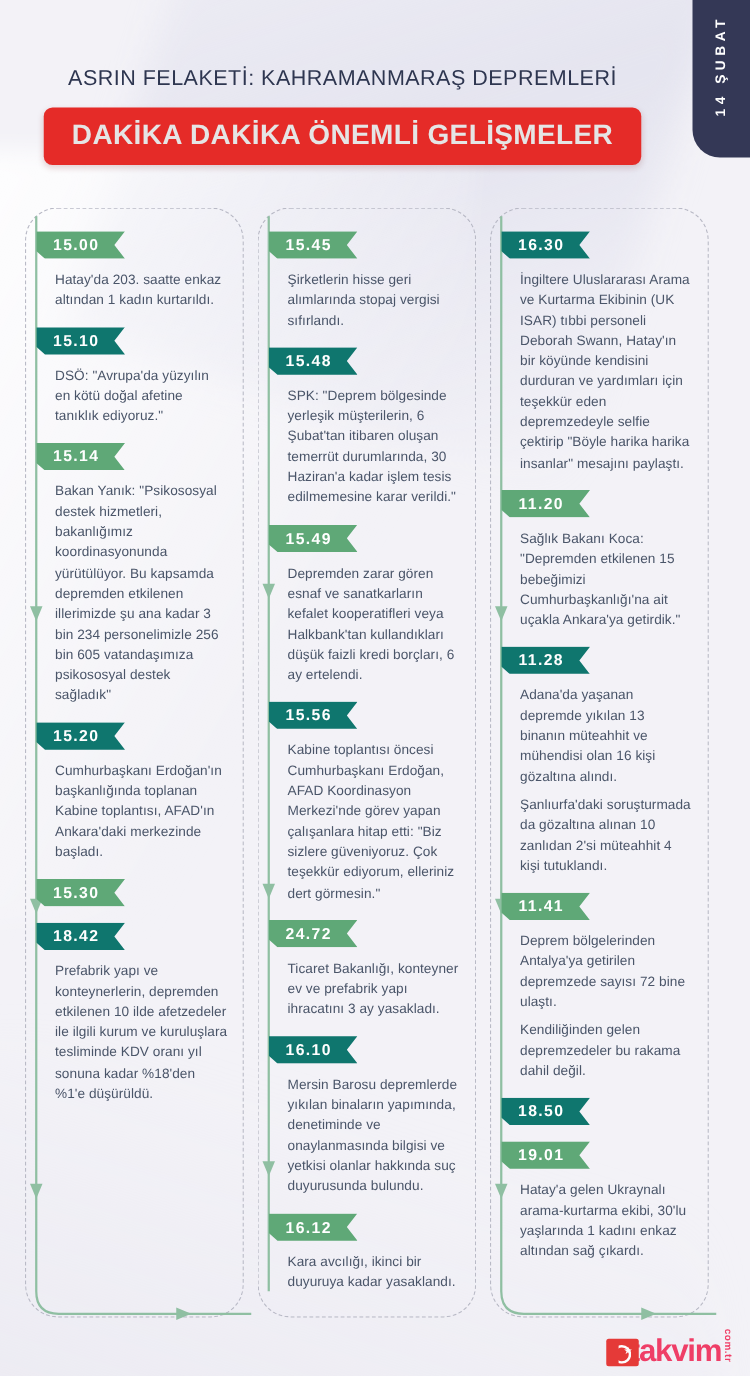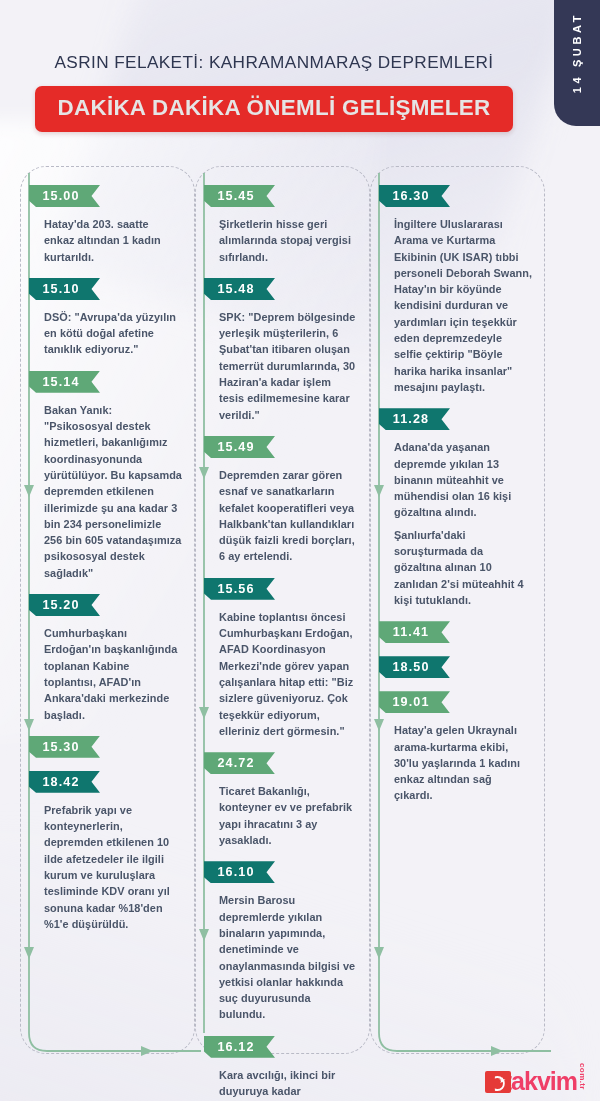--- a/index.html
+++ b/index.html
@@ -113,20 +113,21 @@
   }
 
   .column {
     position: relative;
     width: 175px;
     border: 1.4px dashed #b9bac6;
     border-top-left-radius: 26px;
     border-top-right-radius: 26px;
     border-bottom-left-radius: 26px;
     border-bottom-right-radius: 26px;
+    margin-right: 11px;
   }
   .column:last-child { margin-right: 0; }
 
   
   .snake {
     position: absolute;
     inset: 0;
     pointer-events: none;
     overflow: visible;
   }
@@ -163,21 +164,20 @@
   .entry-body {
     margin-top: 9px;
     padding-left: 11px;
     padding-right: 2px;
   }
   .entry-body p {
     font-size: 10.9px;
     line-height: 16.3px;
     color: #4a5569;
     letter-spacing: .05px;
-    font-weight: bold;
   }
   .entry-body p + p { margin-top: 6px; }
 
   
   .brand {
     position: absolute;
     right: 14px;
     bottom: 8px;
     height: 30px;
     display: flex;
@@ -358,28 +358,38 @@
         </svg>
       </div>
       <div class="entries">
         <div class="entry">
           <span class="time-badge navy">16.30</span>
           <div class="entry-body">
             <p>İngiltere Uluslararası Arama ve Kurtarma Ekibinin (UK ISAR) tıbbi personeli Deborah Swann, Hatay'ın bir köyünde kendisini durduran ve yardımları için teşekkür eden depremzedeyle selfie çektirip "Böyle harika harika insanlar" mesajını paylaştı.</p>
           </div>
         </div>
         <div class="entry">
+          <span class="time-badge green">11.20</span>
+          <div class="entry-body">
+            <p>Sağlık Bakanı Koca: "Depremden etkilenen 15 bebeğimizi Cumhurbaşkanlığı'na ait uçakla Ankara'ya getirdik."</p>
+          </div>
+        </div>
+        <div class="entry">
           <span class="time-badge navy">11.28</span>
           <div class="entry-body">
             <p>Adana'da yaşanan depremde yıkılan 13 binanın müteahhit ve mühendisi olan 16 kişi gözaltına alındı.</p>
             <p>Şanlıurfa'daki soruşturmada da gözaltına alınan 10 zanlıdan 2'si müteahhit 4 kişi tutuklandı.</p>
           </div>
         </div>
         <div class="entry">
           <span class="time-badge green">11.41</span>
+          <div class="entry-body">
+            <p>Deprem bölgelerinden Antalya'ya getirilen depremzede sayısı 72 bine ulaştı.</p>
+            <p>Kendiliğinden gelen depremzedeler bu rakama dahil değil.</p>
+          </div>
         </div>
         <div class="entry">
           <span class="time-badge navy">18.50</span>
         </div>
         <div class="entry">
           <span class="time-badge green">19.01</span>
           <div class="entry-body">
             <p>Hatay'a gelen Ukraynalı arama-kurtarma ekibi, 30'lu yaşlarında 1 kadını enkaz altından sağ çıkardı.</p>
           </div>
         </div>

